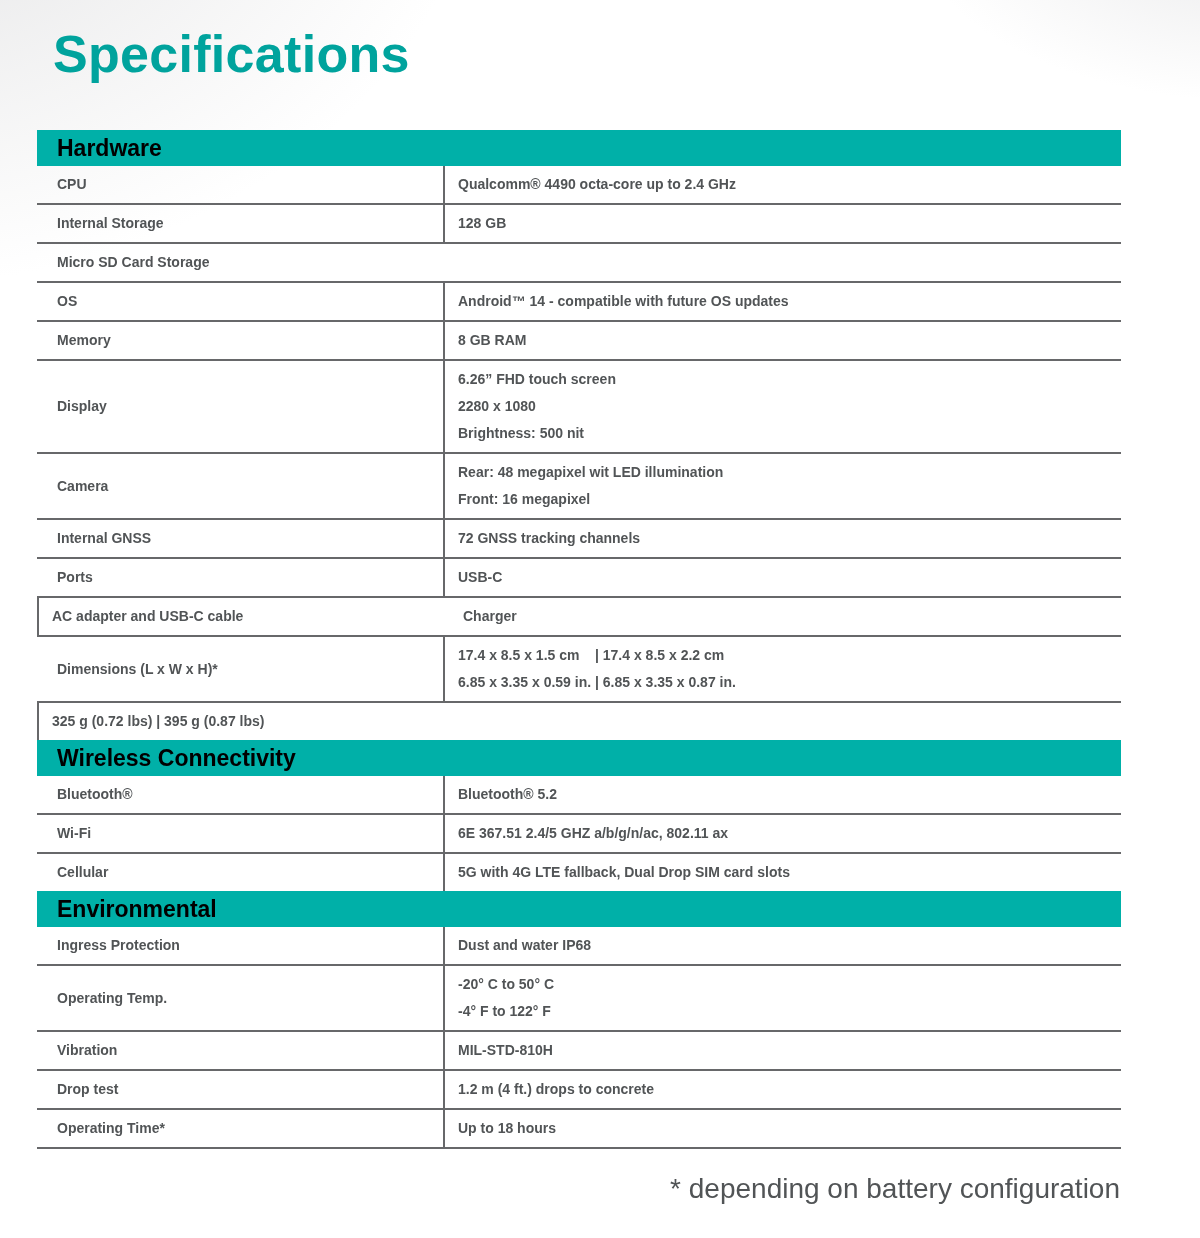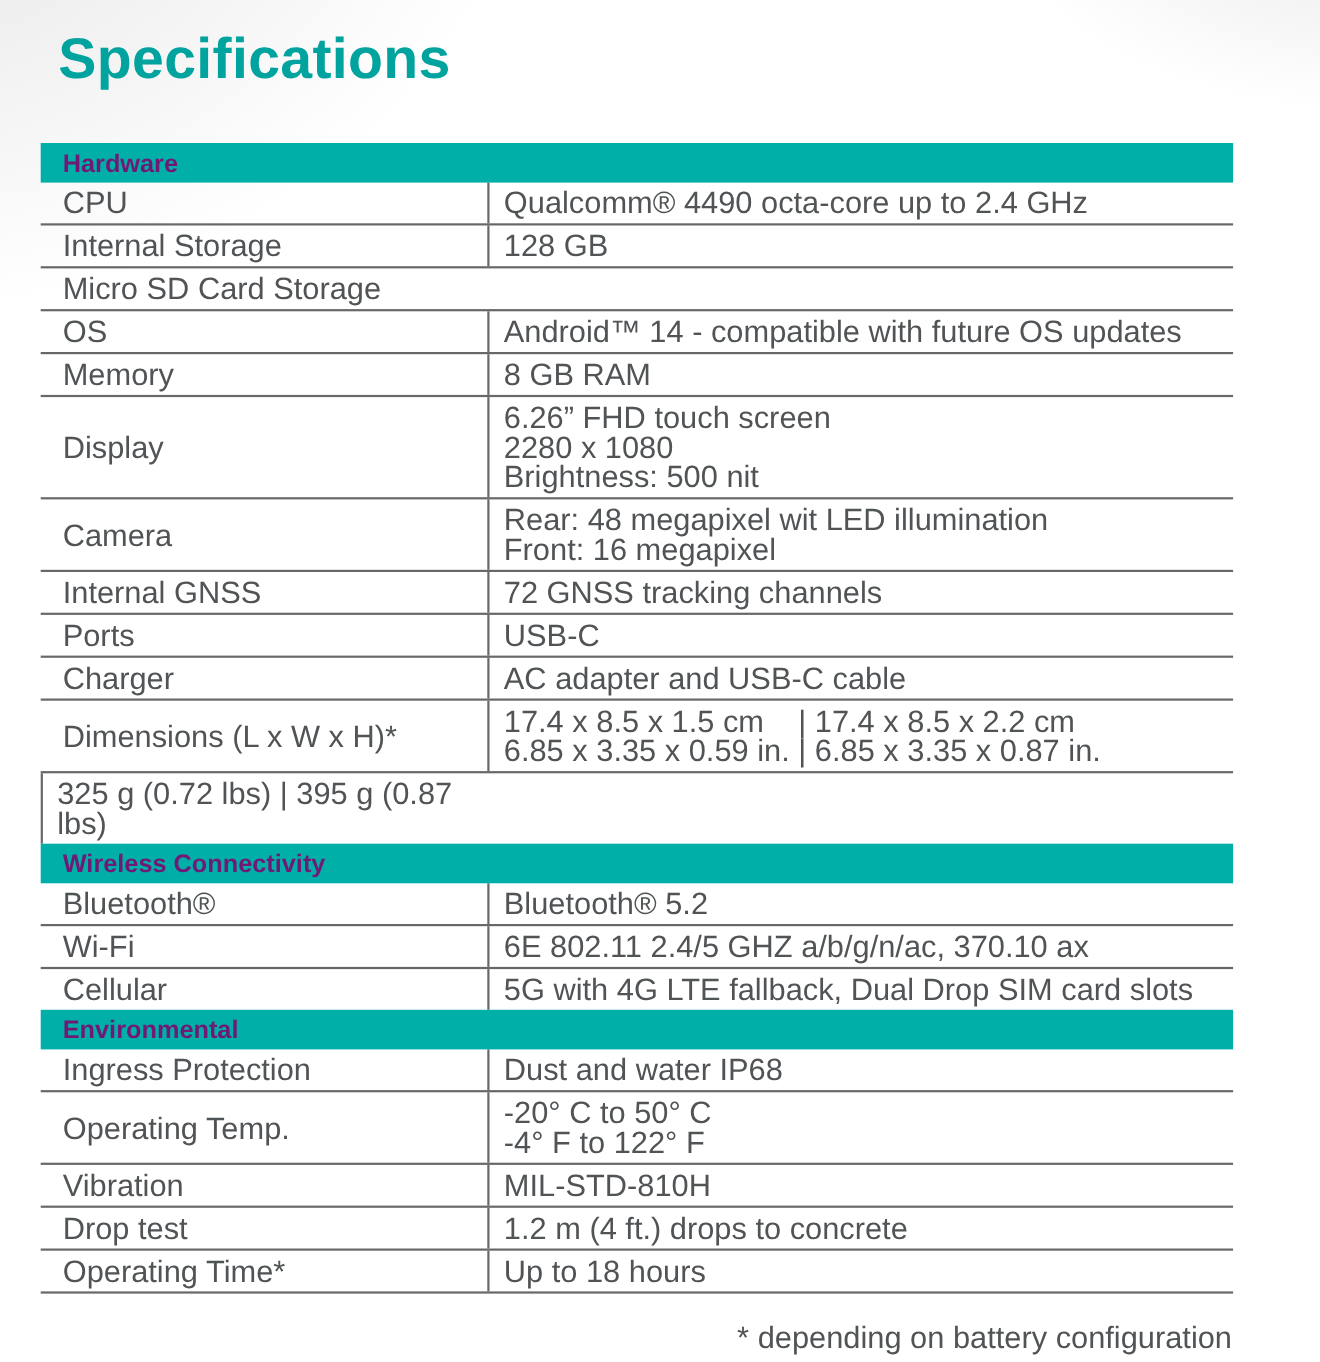--- a/index.html
+++ b/index.html
@@ -26,43 +26,44 @@
     font-size: 52px;
     font-weight: 700;
     letter-spacing: 0.3px;
     color: var(--title, #00a39d);
   }
   .spec-table {
     margin-top: 46px;
   }
   .section-header {
     background: var(--accent, #00b0a8);
-    color: #701a75;
+    color: #000000;
     font-size: 23px;
     font-weight: 600;
     line-height: 26px;
     padding: 5px 0 5px 20px;
   }
   .section:last-child {
     border-bottom: 2px solid var(--line, #67686a);
   }
   .row {
     display: grid;
     grid-template-columns: 406px 1fr;
   }
   .row + .row {
     border-top: 2px solid var(--line, #67686a);
   }
   .cell {
-    font-size: 28px;
+    font-size: 14px;
     line-height: 27px;
     padding: 5px 0;
     display: flex;
     flex-direction: column;
     justify-content: center;
+    font-weight: bold;
   }
   .label {
     padding-left: 20px;
     padding-right: 14px;
   }
   .value {
     border-left: 2px solid var(--line, #67686a);
     padding-left: 13px;
     padding-right: 10px;
   }
@@ -143,24 +144,24 @@
   </div>
 
   <div class="row">
     <div class="cell label">Ports</div>
     <div class="cell value">
               <div class="vline">USB-C</div>
             </div>
   </div>
 
   <div class="row">
+    <div class="cell value">
+              <div class="vline">AC adapter and USB-C cable</div>
+            </div>
     <div class="cell label">Charger</div>
-    <div class="cell value">
-              <div class="vline">AC adapter and USB-C cable</div>
-            </div>
   </div>
 
   <div class="row">
     <div class="cell label">Dimensions (L x W x H)*</div>
     <div class="cell value">
               <div class="vline">17.4 x 8.5 x 1.5 cm    | 17.4 x 8.5 x 2.2 cm</div>
               <div class="vline">6.85 x 3.35 x 0.59 in. | 6.85 x 3.35 x 0.87 in.</div>
             </div>
   </div>
 
@@ -178,21 +179,21 @@
   <div class="row">
     <div class="cell label">Bluetooth®</div>
     <div class="cell value">
               <div class="vline">Bluetooth® 5.2</div>
             </div>
   </div>
 
   <div class="row">
     <div class="cell label">Wi-Fi</div>
     <div class="cell value">
-              <div class="vline">6E 802.11 2.4/5 GHZ a/b/g/n/ac, 370.10 ax</div>
+              <div class="vline">6E 367.51 2.4/5 GHZ a/b/g/n/ac, 802.11 ax</div>
             </div>
   </div>
 
   <div class="row">
     <div class="cell label">Cellular</div>
     <div class="cell value">
               <div class="vline">5G with 4G LTE fallback, Dual Drop SIM card slots</div>
             </div>
   </div>
 </div>

